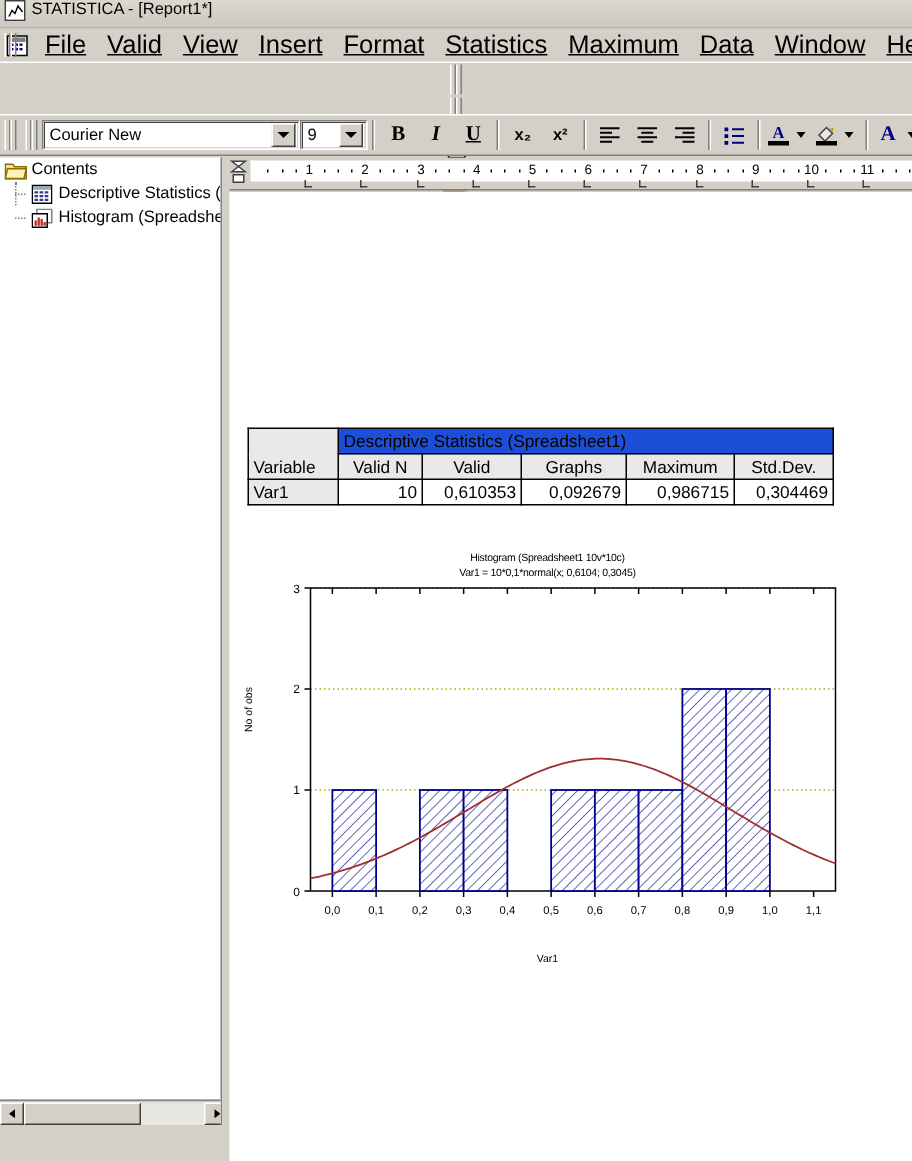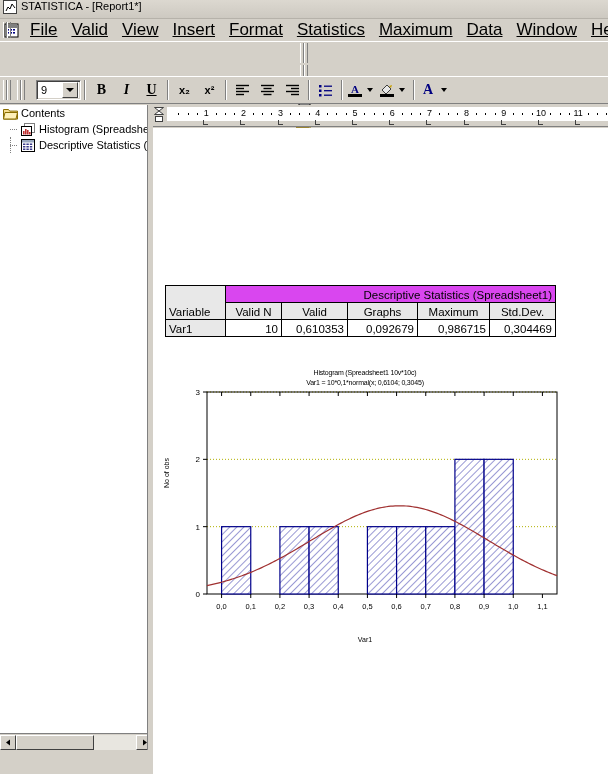--- a/index.html
+++ b/index.html
@@ -167,21 +167,21 @@
     position: absolute; left: 12px; top: 157px;
     border-collapse: collapse;
     font-family: "Liberation Sans", sans-serif;
     font-size: 11.5px; color: #000;
     background: #ffffff;
   }
   .stats-table td {
     border: 1px solid #000; padding: 1px 3px; vertical-align: bottom; height: 17px;
   }
   .st-corner { width: 60px; background: #e8e8e8; vertical-align: bottom; height: 36px; }
-  .st-title { background: #d946ef; text-align: right; padding-left: 4px; height: 18px; }
+  .st-title { background: #1d4ed8; text-align: left; padding-left: 4px; height: 18px; }
   .st-head { background: #e8e8e8; text-align: center; height: 18px; }
   .st-rowlab { background: #e8e8e8; text-align: left; }
   .st-val { text-align: right; background: #ffffff; }
 
   
   .chart-wrap {
     position: absolute; left: 12px; top: 240px; width: 400px; height: 290px;
   }
   .chart-title {
     position: absolute; left: 0; top: 0; width: 400px;
@@ -371,20 +371,24 @@
           <text x="9" y="9" font-size="10" fill="#000080" font-family="sans-serif" font-weight="bold">?</text>
         </svg>
 
     </div>
   </div>
 
   <div class="toolbar toolbar-2">
     <div class="tgrip"></div>
     <div class="tgrip"></div>
 
+    <div class="combo font-combo">
+      <span class="cval">Courier New</span>
+      <span class="cbtn"></span>
+    </div>
     <div style="width:8px"></div>
     <div class="combo size-combo">
       <span class="cval">9</span>
       <span class="cbtn"></span>
     </div>
     <div class="tsep"></div>
 
     <div class="fmt-btn" style="font-weight:bold;font-family:'Liberation Serif',serif;">B</div>
     <div class="fmt-btn" style="font-style:italic;font-weight:bold;font-family:'Liberation Serif',serif;">I</div>
     <div class="fmt-btn" style="text-decoration:underline;font-weight:bold;font-family:'Liberation Serif',serif;">U</div>
@@ -464,36 +468,20 @@
 
   <div class="treepanel">
     <div class="tree-row">
       <span class="ticon">
         <svg width="15" height="13" viewBox="0 0 15 13">
             <path d="M0.5 2.5h5l1.2 1.6H14.5v8H0.5z" fill="#f7dd8f" stroke="#8a6d00"></path>
             <path d="M2 5.5h12.5l-1.5 6.5H0.5z" fill="#fff0b8" stroke="#8a6d00"></path>
           </svg>
       </span>
       <span>Contents</span>
-    </div>
-    <div class="tree-row child">
-      <span class="dotline-h"></span>
-      <span class="ticon">
-        <svg width="15" height="13" viewBox="0 0 15 13">
-            <rect x="3.5" y="0.5" width="10" height="9" fill="#fff" stroke="#808080"></rect>
-            <rect x="0.5" y="3.5" width="10" height="9" fill="#fff" stroke="#000"></rect>
-            <g fill="#c03030">
-              <rect x="2" y="8" width="1.6" height="3.5"></rect>
-              <rect x="4" y="6" width="1.6" height="5.5"></rect>
-              <rect x="6" y="7" width="1.6" height="4.5"></rect>
-              <rect x="8" y="9" width="1.6" height="2.5"></rect>
-            </g>
-          </svg>
-      </span>
-      <span>Histogram (Spreadshe</span>
     </div>
     <div class="tree-row child">
       <span class="dotline"></span>
       <span class="dotline-h"></span>
       <span class="ticon">
         <svg width="14" height="13" viewBox="0 0 14 13">
             <rect x="0.5" y="0.5" width="13" height="12" fill="#fff" stroke="#000"></rect>
             <rect x="1" y="1" width="12" height="2.5" fill="#9aa8c0"></rect>
             <g fill="#3a3a8a">
               <rect x="2" y="4.5" width="2.4" height="1.5"></rect>
@@ -502,20 +490,36 @@
               <rect x="2" y="7" width="2.4" height="1.5"></rect>
               <rect x="5.4" y="7" width="2.4" height="1.5"></rect>
               <rect x="8.8" y="7" width="2.4" height="1.5"></rect>
               <rect x="2" y="9.5" width="2.4" height="1.5"></rect>
               <rect x="5.4" y="9.5" width="2.4" height="1.5"></rect>
               <rect x="8.8" y="9.5" width="2.4" height="1.5"></rect>
             </g>
           </svg>
       </span>
       <span>Descriptive Statistics (</span>
+    </div>
+    <div class="tree-row child">
+      <span class="dotline-h"></span>
+      <span class="ticon">
+        <svg width="15" height="13" viewBox="0 0 15 13">
+            <rect x="3.5" y="0.5" width="10" height="9" fill="#fff" stroke="#808080"></rect>
+            <rect x="0.5" y="3.5" width="10" height="9" fill="#fff" stroke="#000"></rect>
+            <g fill="#c03030">
+              <rect x="2" y="8" width="1.6" height="3.5"></rect>
+              <rect x="4" y="6" width="1.6" height="5.5"></rect>
+              <rect x="6" y="7" width="1.6" height="4.5"></rect>
+              <rect x="8" y="9" width="1.6" height="2.5"></rect>
+            </g>
+          </svg>
+      </span>
+      <span>Histogram (Spreadshe</span>
     </div>
 
     <div class="tree-hscroll">
       <div class="sb-arrow">
         <svg width="7" height="7" viewBox="0 0 7 7">
             <path d="M5 0.5v6L1 3.5z" fill="#000"></path>
           </svg>
       </div>
       <div class="sb-track">
         <div class="sb-thumb"></div>

